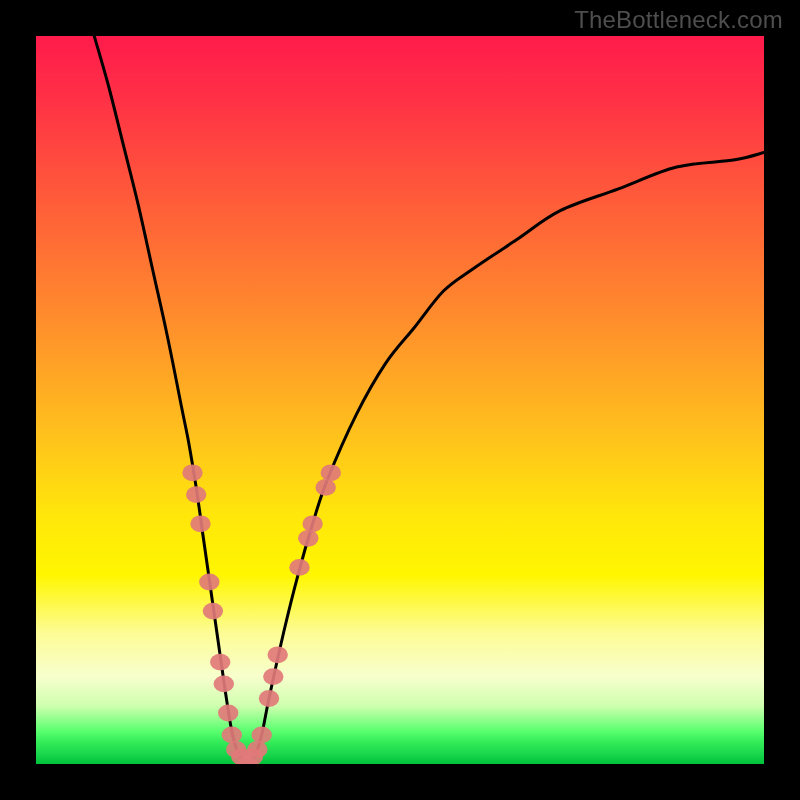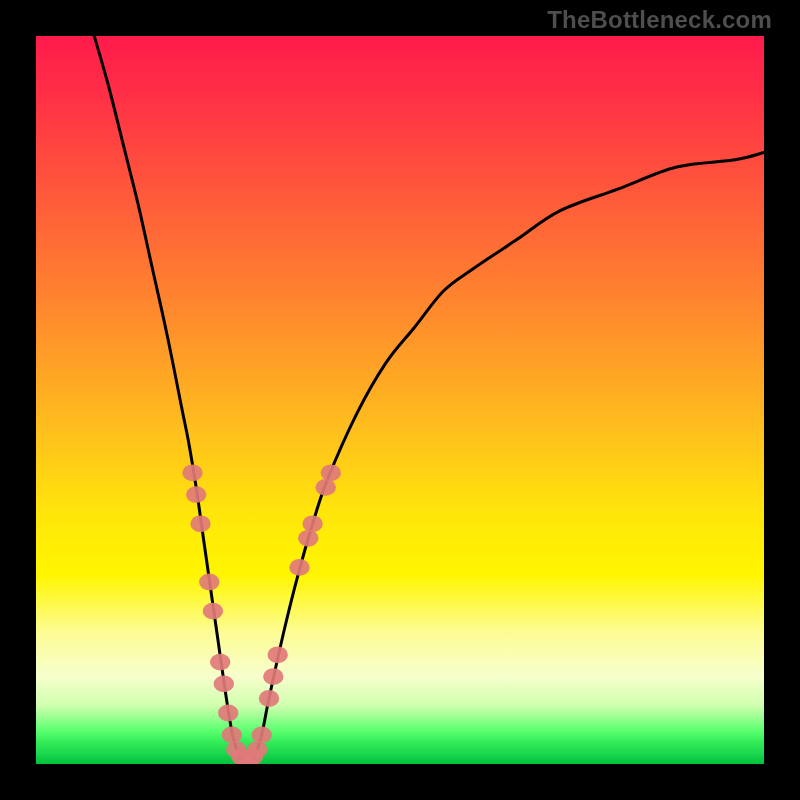--- a/index.html
+++ b/index.html
@@ -37,24 +37,24 @@
       #f7ffcd 88%,
       #cfffae 92%,
       #59ff6f 95.5%,
       #33ec58 97%,
       #1cd84e 98.5%,
       #00c23b 100%);
   }
   .attribution {
     position: absolute;
     top: 6px;
-    right: 28px;
+    right: 17px;
     color: #4e4e4e;
     font-size: 24px;
-    font-weight: 700;
+    font-weight: 400;
     letter-spacing: 0.2px;
   }
   svg.overlay {
     position: absolute;
     top: 0;
     left: 0;
   }
 </style>
 </head>
 <body>

